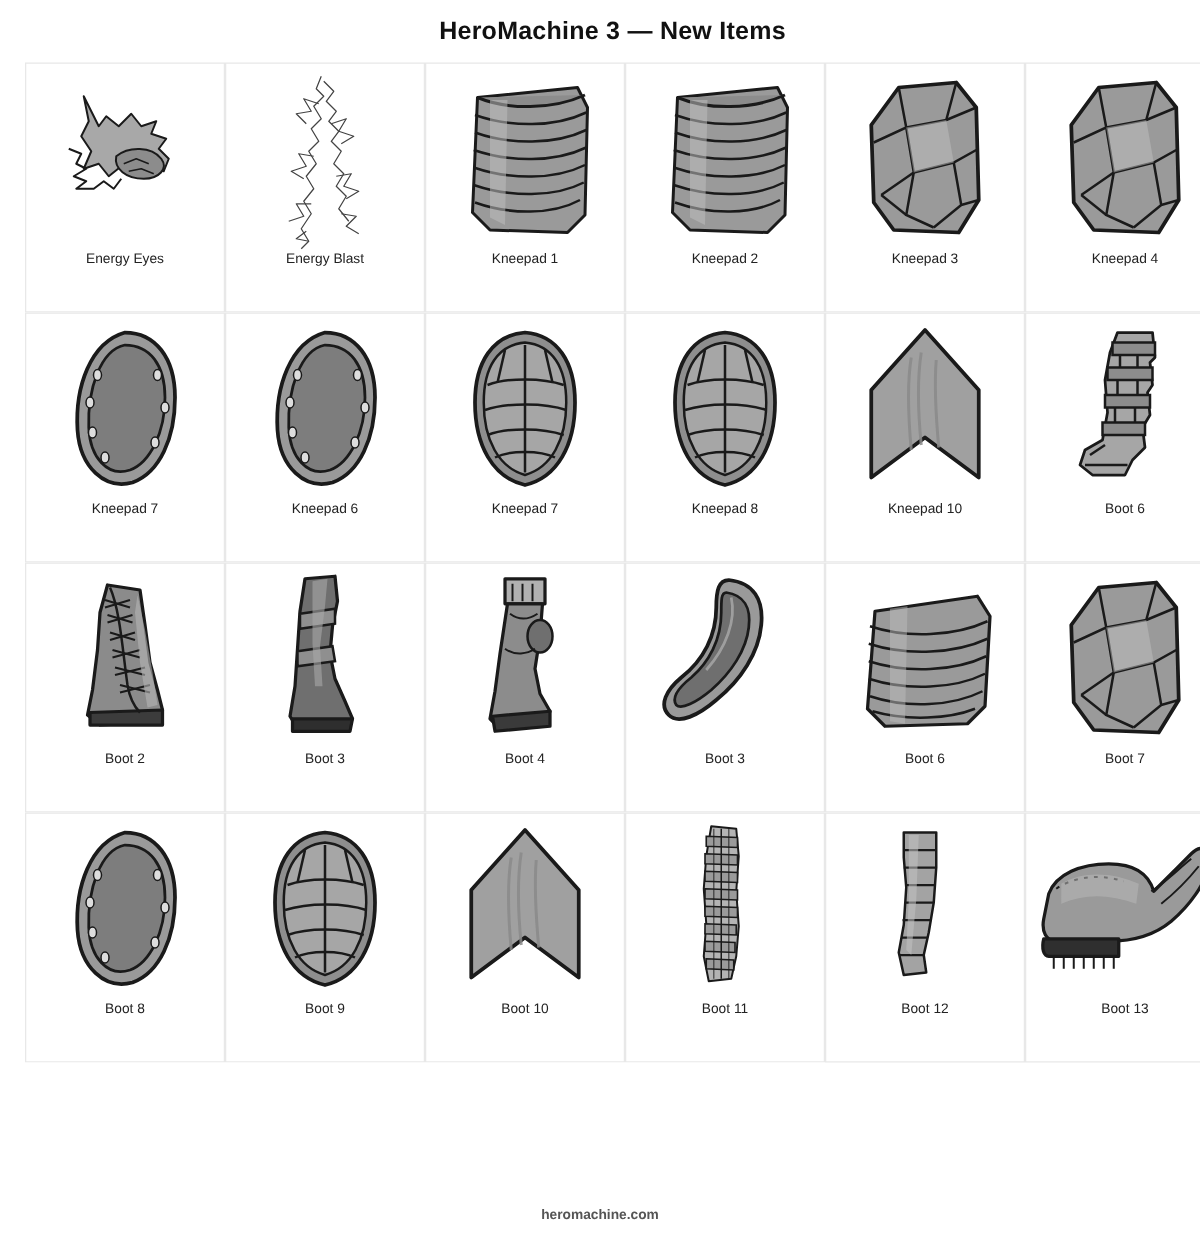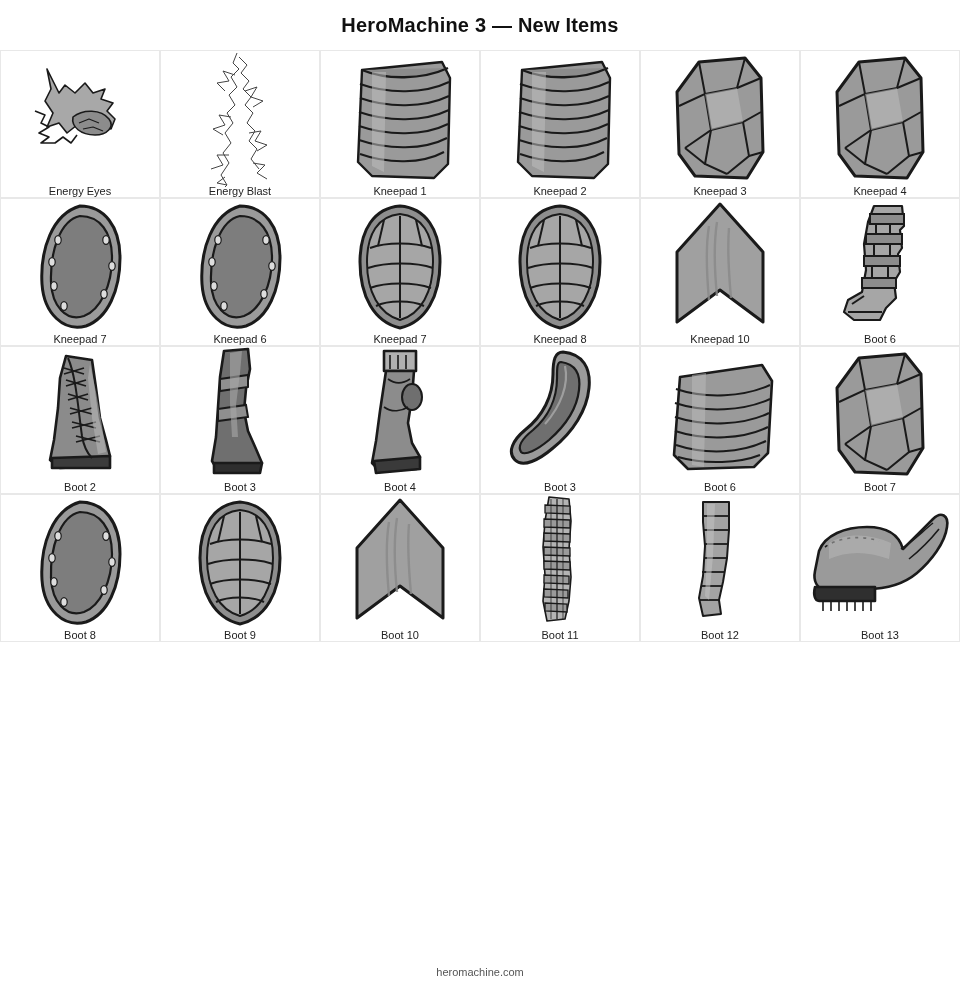--- a/index.html
+++ b/index.html
@@ -12,39 +12,40 @@
     height: 990px;
     font-family: "Liberation Sans", sans-serif;
     color: #111111;
     overflow: hidden;
   }
   .page {
     width: 960px;
     height: 990px;
     position: relative;
     box-sizing: border-box;
+    padding-left: 20px;
   }
   .title {
     text-align: center;
     font-size: 20px;
     font-weight: bold;
     color: #111111;
     padding-top: 14px;
     padding-bottom: 13px;
     letter-spacing: 0.2px;
   }
   .grid {
     display: grid;
     grid-template-columns: repeat(6, 160px);
     width: 960px;
     margin: 0;
   }
   .cell {
     width: 160px;
-    height: 148px;
+    height: 200px;
     box-sizing: border-box;
     border: 1px solid #e8e8e8;
     background: #ffffff;
     display: flex;
     flex-direction: column;
     align-items: center;
     justify-content: flex-start;
     position: relative;
   }
   .cell.empty {
@@ -70,20 +71,21 @@
     margin-top: -2px;
   }
   .footer {
     position: absolute;
     left: 0;
     right: 0;
     bottom: 12px;
     text-align: center;
     font-size: 11px;
     color: #555555;
+    font-weight: bold;
   }
 </style>
 </head>
 <body>
 
 <div class="page">
 
   <div class="title">HeroMachine 3 — New Items</div>
 
   <div class="grid">

